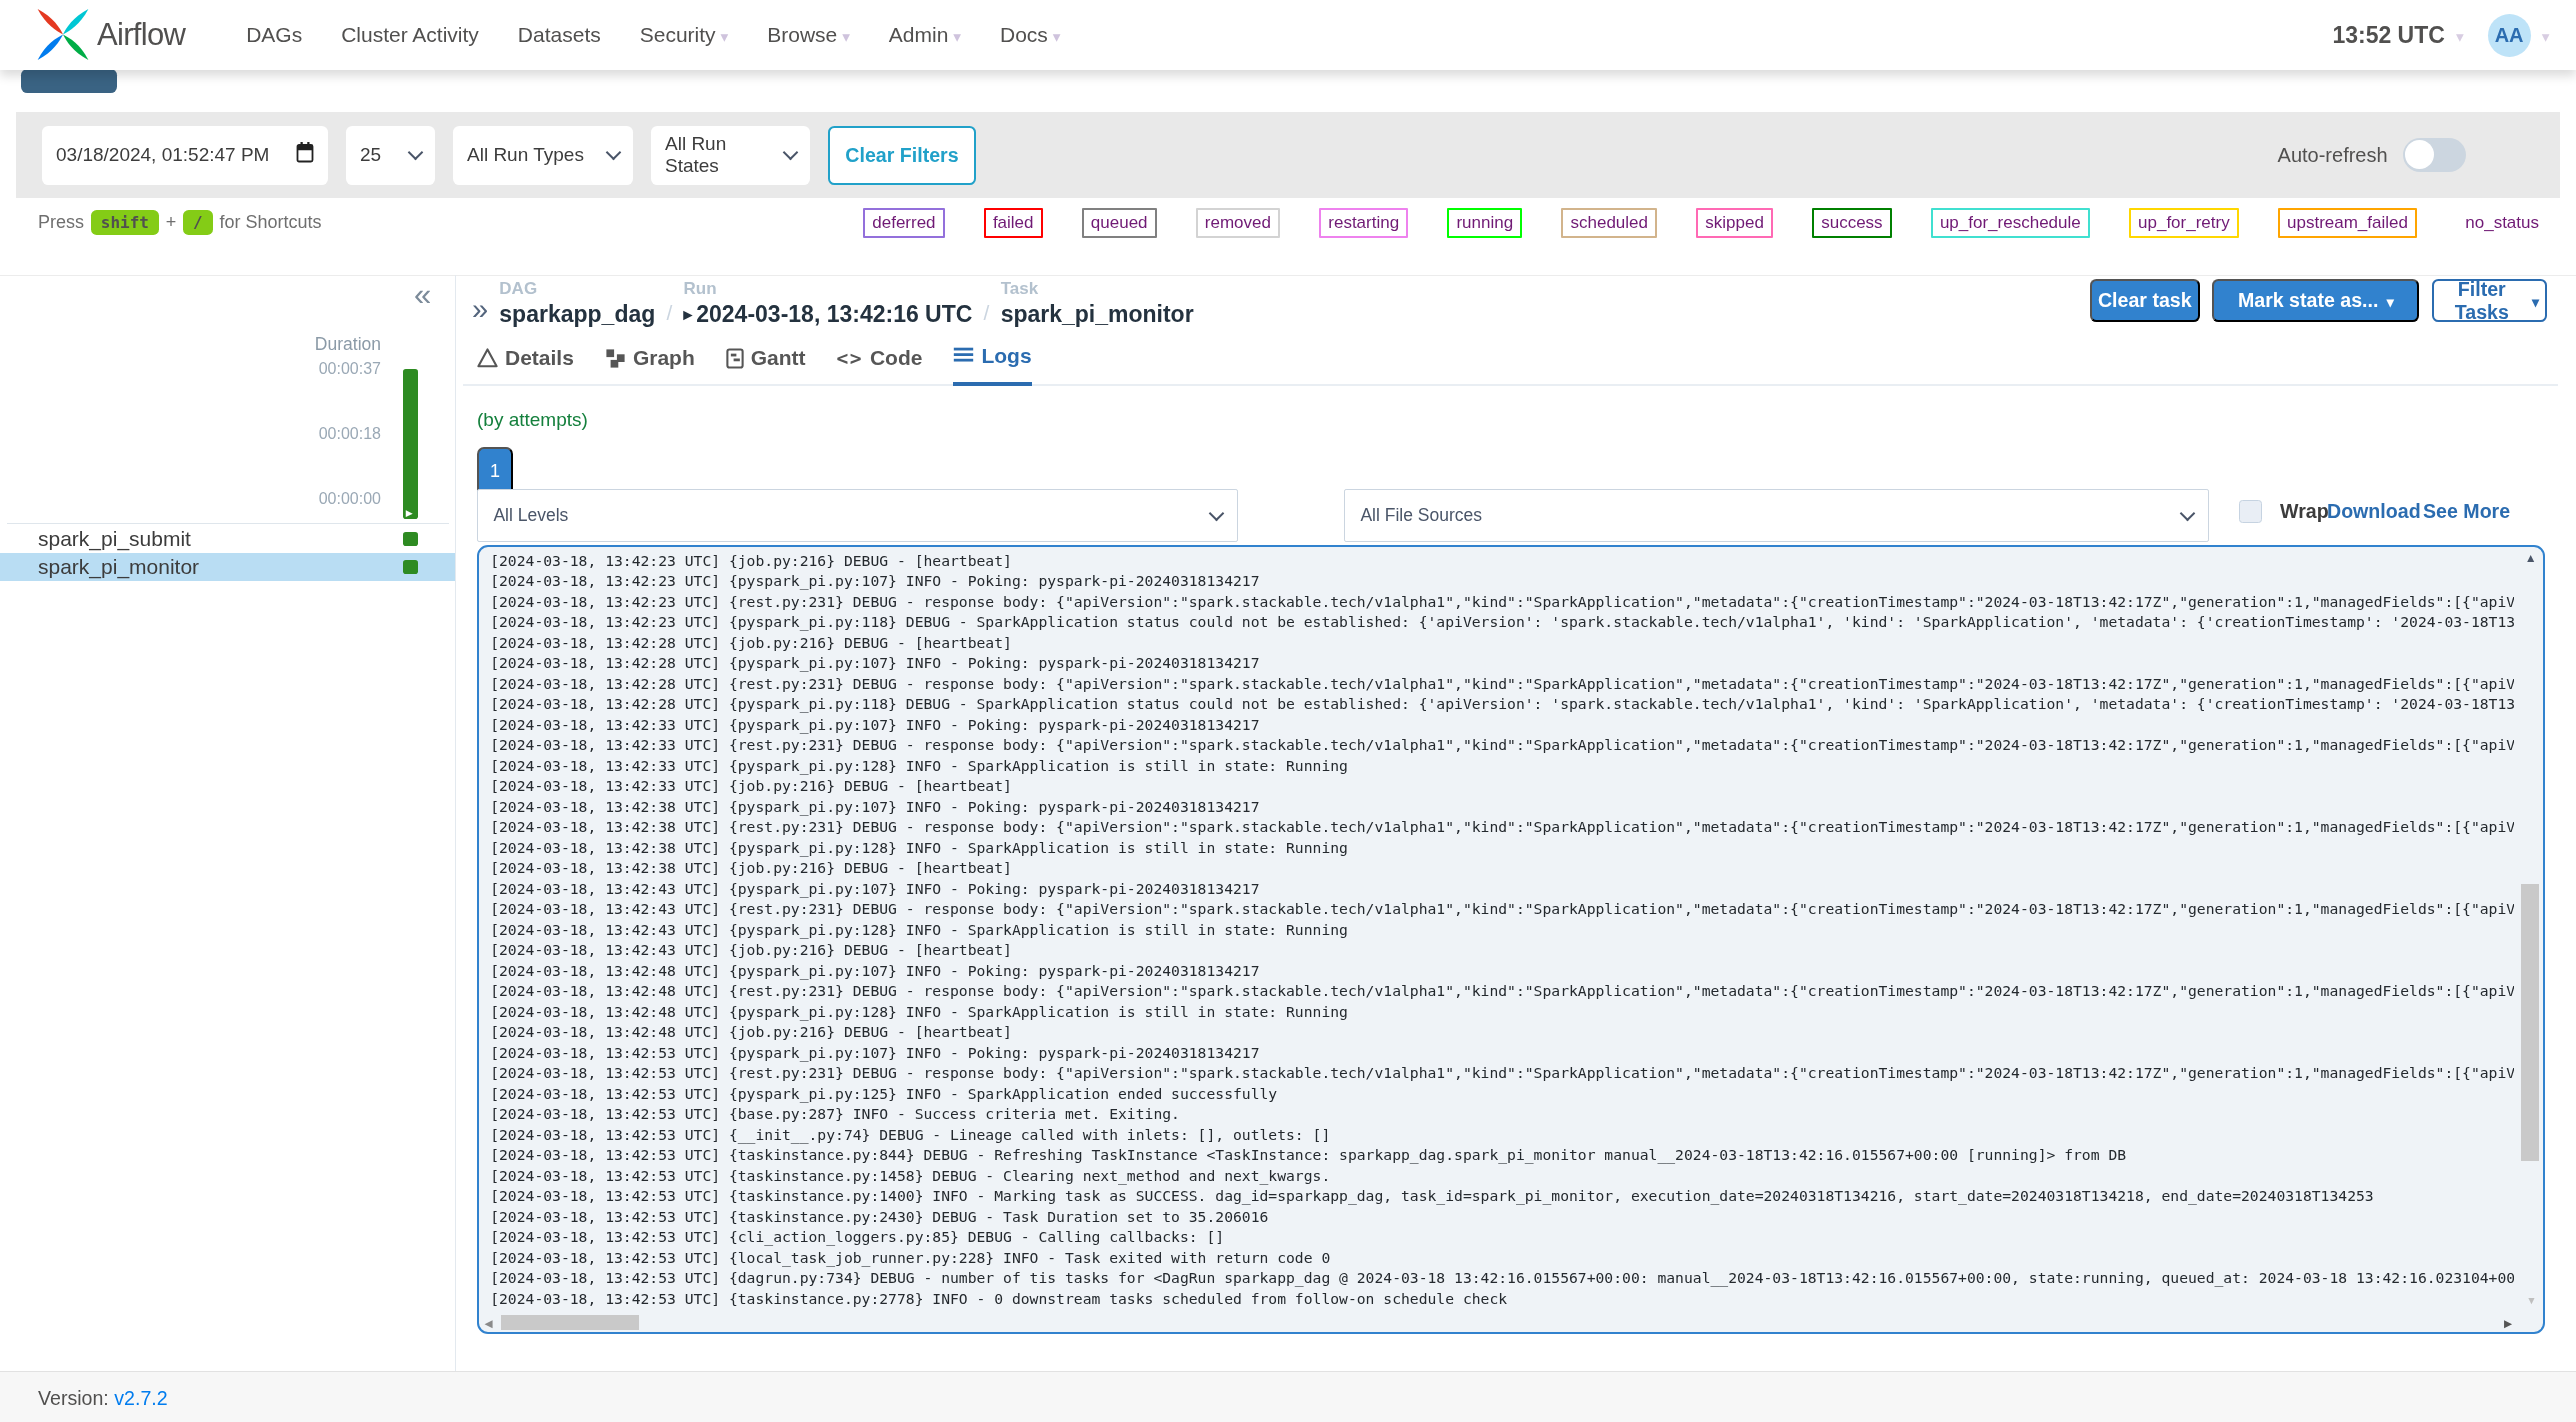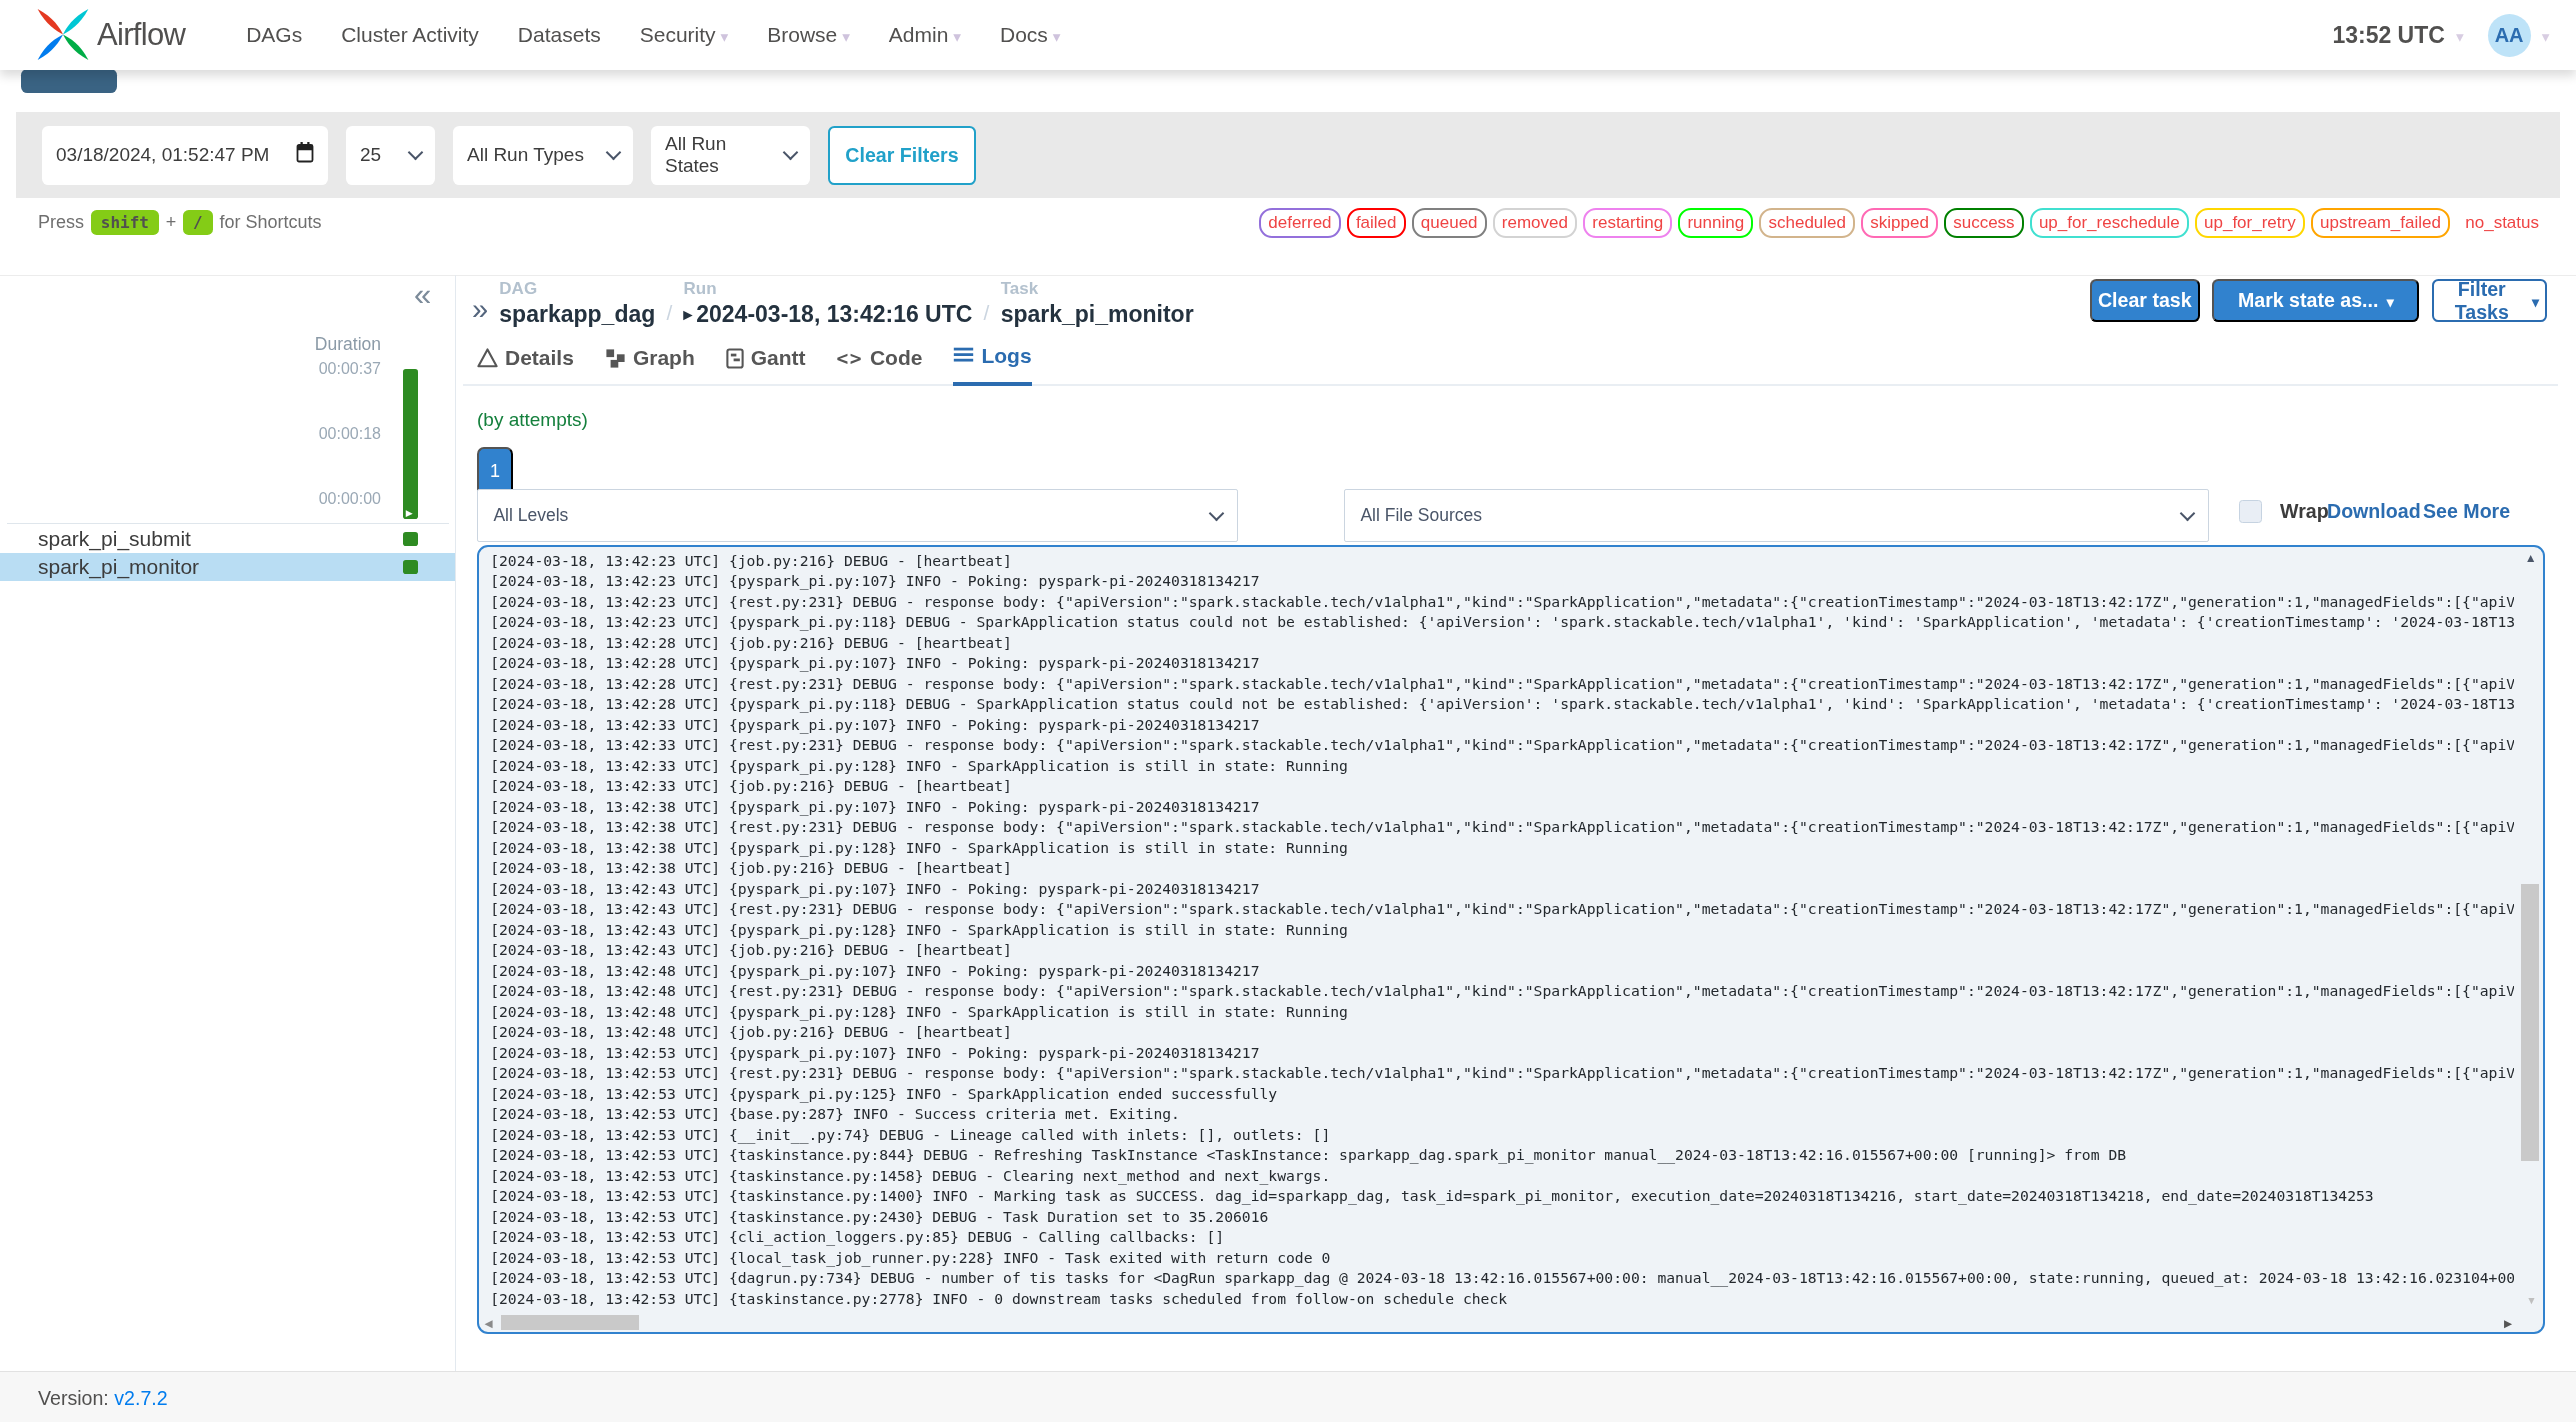--- a/index.html
+++ b/index.html
@@ -38,21 +38,21 @@
   .autorefresh{position:absolute;right:94px;top:0;height:86px;display:flex;align-items:center;gap:15.4px;}
   .ar-label{font-size:20px;color:#51504f;}
   .toggle{width:63px;height:34px;border-radius:17px;background:#ccd6e0;position:relative;cursor:pointer;}
   .knob{position:absolute;left:2.1px;top:2.1px;width:29px;height:29px;border-radius:50%;background:#fff;}
 
   
   .shortcuts{position:absolute;left:38px;top:210px;font-size:18px;color:#6f6f6f;display:flex;align-items:center;gap:7px;}
   kbd{background:#84cc16;border-radius:5.6px;padding:2.8px 9.8px;font-family:"DejaVu Sans Mono",monospace;
       font-size:16px;color:#51504f;font-weight:bold;}
   .badges{position:absolute;right:28px;top:208px;display:flex;align-items:center;gap:6.3px;}
-  .badge{border:2.1px solid transparent;border-radius:13px;padding:2.8px 7px;font-size:17px;color:#ef4444;background:#fff;}
+  .badge{border:2.1px solid transparent;border-radius:1px;padding:2.8px 7px;font-size:17px;color:#701a75;background:#fff;margin-left:33px;}
   .row-divider{position:absolute;left:0;top:275px;width:2576px;height:0.7px;background:#ececec;}
 
   
   .collapse-btn{position:absolute;left:414px;top:279px;font-size:31px;color:#7c8b9a;cursor:pointer;line-height:1;}
   .duration-label{position:absolute;left:0;top:334px;width:381px;text-align:right;font-size:17.5px;color:#8b9aa7;}
   .ticks{position:absolute;left:0;top:360px;width:381px;height:148px;display:flex;flex-direction:column;
          justify-content:space-between;align-items:flex-end;font-size:16px;color:#9aa8b5;}
   .dur-bar{position:absolute;left:403px;top:369px;width:15.4px;height:150px;border-radius:2.8px;}
   .dur-bar .play{position:absolute;bottom:1.4px;left:2.8px;font-size:9px;color:#fff;}
   .side-hr{position:absolute;left:7px;top:523px;width:442px;height:1.4px;background:#dfe6ec;}
@@ -195,20 +195,26 @@
     </div>
     <div class="ctl ctl-sel wtypes">
       <span>All Run Types</span>
         <span class="chev"></span>
     </div>
     <div class="ctl ctl-sel wstates">
       <span>All Run States</span>
         <span class="chev"></span>
     </div>
     <button class="clear-btn">Clear Filters</button>
+    <div class="autorefresh">
+      <span class="ar-label">Auto-refresh</span>
+      <span class="toggle">
+          <span class="knob"></span>
+        </span>
+    </div>
   </div>
 
   <div class="shortcuts">
     <span>Press</span>
     <kbd>shift</kbd>
     <span>+</span>
     <kbd>/</kbd>
     <span>for Shortcuts</span>
   </div>
   <div class="badges">

